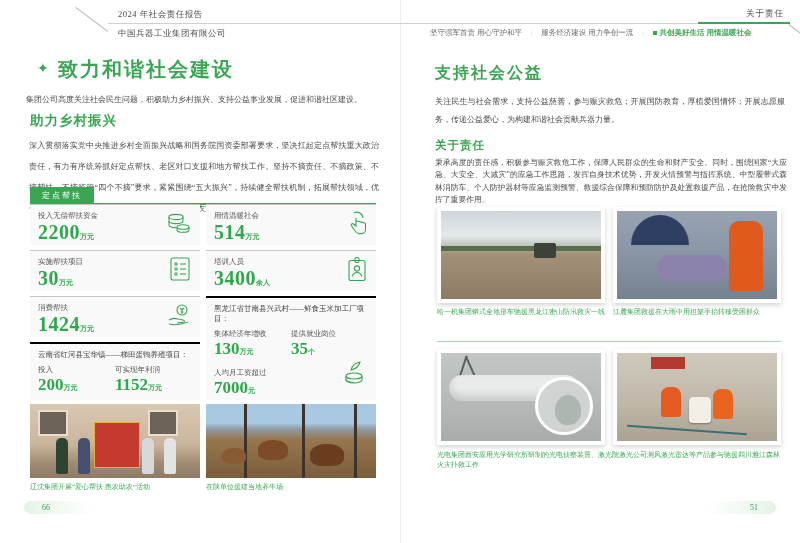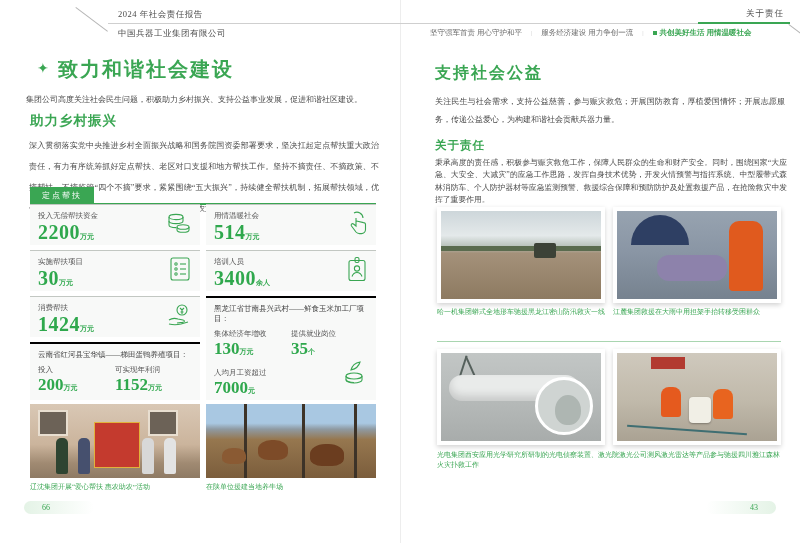--- a/index.html
+++ b/index.html
@@ -320,14 +320,14 @@
         <span class="worker" style="left:44px;top:34px;"></span>
         <span class="worker" style="left:96px;top:36px;background:#e8641f;"></span>
         <span class="device"></span>
         <span class="cable"></span>
       </div>
     </div>
   </div>
 
   <div class="r-caption2">光电集团西安应用光学研究所研制的光电侦察装置、激光院激光公司测风激光雷达等产品参与驰援四川雅江森林火灾扑救工作</div>
 
-  <div class="pill pill-right">43</div>
+  <div class="pill pill-right">51</div>
 </div>
 
 </body></html>

